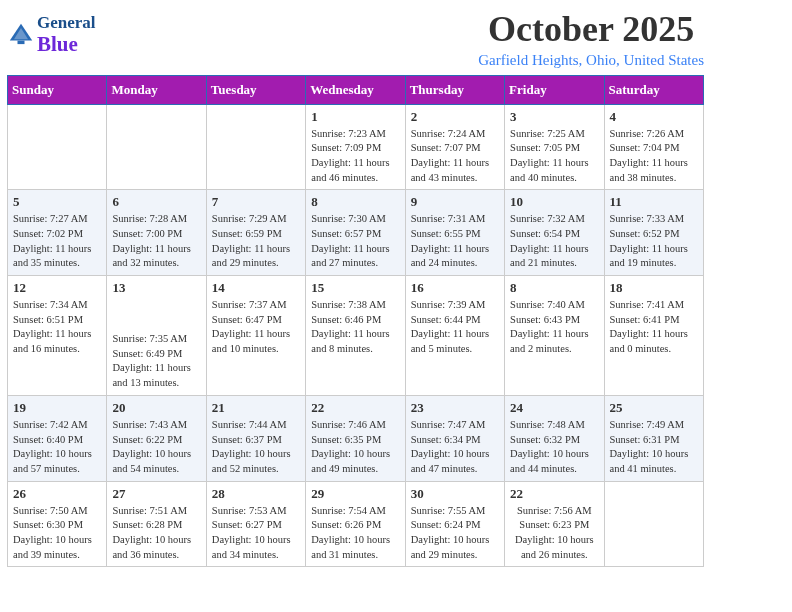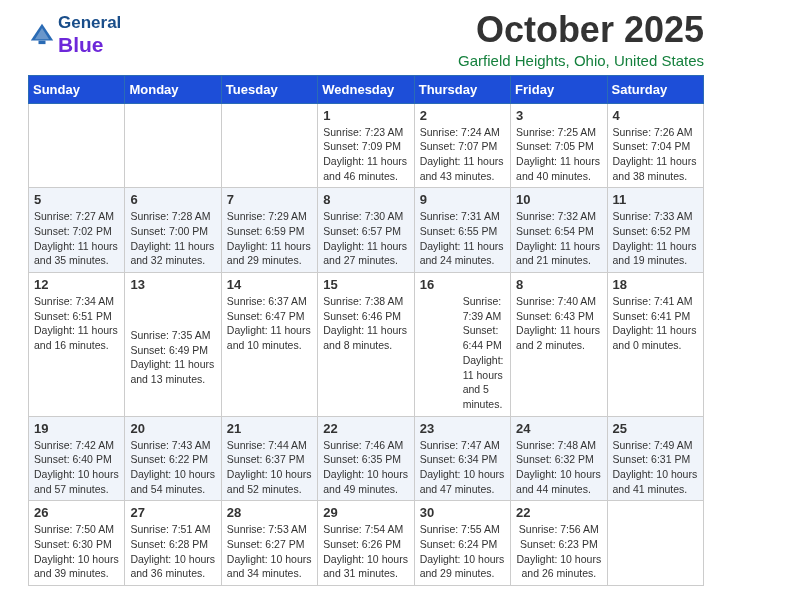--- a/index.html
+++ b/index.html
@@ -5,59 +5,60 @@
     * { box-sizing: border-box; margin: 0; padding: 0; }
     body {
       font-family: Arial, sans-serif;
       background: #fff;
       width: 792px;
       min-height: 612px;
       padding: 0;
     }
     .container {
       width: 720px;
-      padding: 10px 16px 16px 28px;
+      padding: 10px 16px 16px 7px;
+      font-family: Liberation Serif, serif;
     }
     .header {
       display: flex;
       justify-content: space-between;
       align-items: flex-start;
       margin-bottom: 6px;
     }
     .logo {
       display: flex;
       align-items: center;
       margin-top: 4px;
     }
     .logo-icon {
       width: 28px;
       height: 28px;
       margin-right: 2px;
     }
     .title-block {
-      text-align: right;
+      text-align: center;
     }
     .month-title {
       font-size: 36px;
       font-weight: bold;
       color: #333;
       line-height: 1.1;
     }
     .location-title {
       font-size: 15px;
-      color: #15803d;
+      color: #3b82f6;
       margin-top: 2px;
     }
     table {
       width: 100%;
       border-collapse: collapse;
       border: 1px solid #ccc;
     }
     th {
-      background-color: #1d4ed8;
+      background-color: #a21caf;
       color: #fff;
       font-size: 13px;
       font-weight: bold;
       padding: 6px 4px;
       text-align: left;
       border: 1px solid #2a6bb5;
     }
     td {
       border: 1px solid #ccc;
       vertical-align: top;
@@ -209,33 +210,33 @@
 Daylight: 11 hours and 16 minutes.</div>
           </td>
           <td>
             <span class="day-number">13</span>
             <div class="day-info" style="white-space: pre-line; margin-top: 36px;">Sunrise: 7:35 AM
 Sunset: 6:49 PM
 Daylight: 11 hours and 13 minutes.</div>
           </td>
           <td>
             <span class="day-number">14</span>
-            <div class="day-info" style="white-space: pre-line;">Sunrise: 6:37 AM
+            <div class="day-info" style="white-space: pre-line;">Sunrise: 7:37 AM
 Sunset: 6:47 PM
 Daylight: 11 hours and 10 minutes.</div>
           </td>
           <td>
             <span class="day-number">15</span>
             <div class="day-info" style="white-space: pre-line;">Sunrise: 7:38 AM
 Sunset: 6:46 PM
 Daylight: 11 hours and 8 minutes.</div>
           </td>
           <td>
             <span class="day-number">16</span>
-            <div class="day-info" style="white-space: pre-line; margin-left: 43px;">Sunrise: 7:39 AM
+            <div class="day-info" style="white-space: pre-line;">Sunrise: 7:39 AM
 Sunset: 6:44 PM
 Daylight: 11 hours and 5 minutes.</div>
           </td>
           <td>
             <span class="day-number">8</span>
             <div class="day-info" style="white-space: pre-line;">Sunrise: 7:40 AM
 Sunset: 6:43 PM
 Daylight: 11 hours and 2 minutes.</div>
           </td>
           <td>

